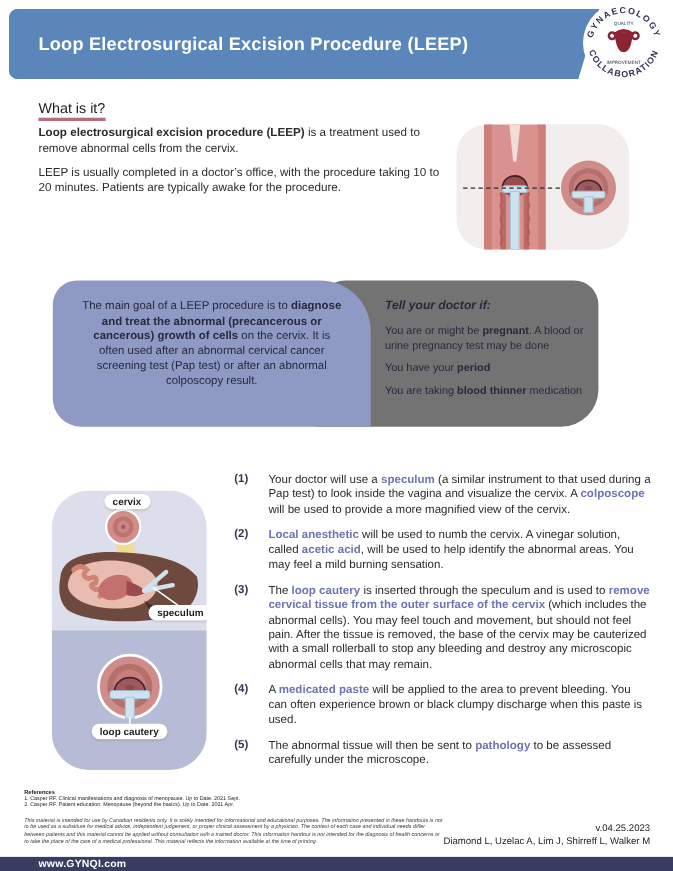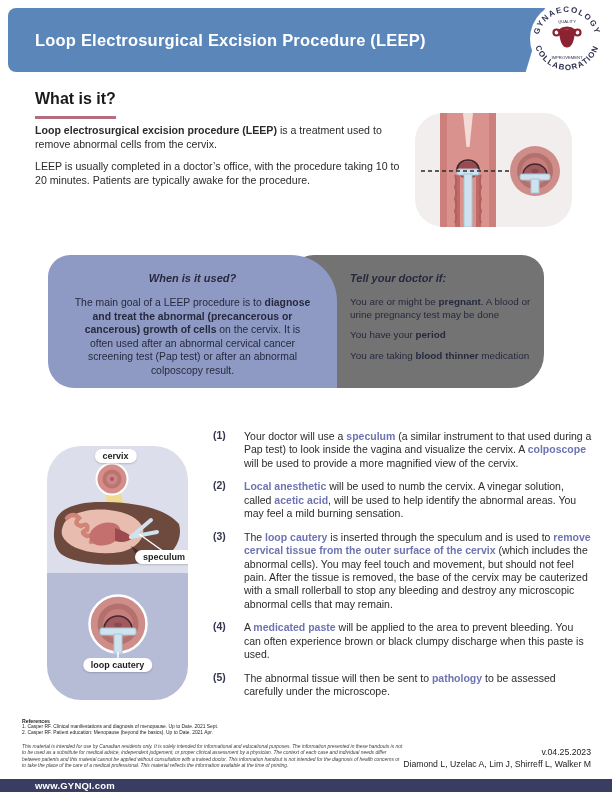--- a/index.html
+++ b/index.html
@@ -9,22 +9,22 @@
 
   
   .header-band { position:absolute; left:8px; top:8px; width:537px; height:64px;
     background:#5b86ba; border-radius:8px 0 0 8px;
     clip-path:polygon(0 0, 100% 0, 96.4% 100%, 0 100%); }
   .header-title { position:absolute; left:27px; top:0; height:64px; display:flex; align-items:center;
     color:#ffffff; font-size:16.5px; font-weight:700; letter-spacing:.2px; }
   .logo-wrap { position:absolute; left:529px; top:1px; width:76px; height:76px; }
 
   
-  .sec-heading { display:inline-block; font-size:16px; font-weight:700; color:#1a1a1a;
-    border-bottom:3px solid #b56e7e; padding-bottom:8px; }
+  .sec-heading { display:inline-block; font-size:13px; font-weight:400; color:#1a1a1a;
+    border-bottom:3px solid #b56e7e; padding-bottom:1px; }
 
   .what-is-it { position:absolute; left:35px; top:90px; width:372px; }
   .what-is-it .body-p { margin-top:9px; font-size:10.6px; line-height:1.28; color:#2b2b2b; }
   .what-is-it .body-p:first-of-type { margin-top:5px; }
 
   .seg-bold { font-weight:700; }
   .seg-term { font-weight:700; color:#6d74b2; }
 
   
   .illus1 { position:absolute; left:415px; top:113px; width:157px; height:114px;
@@ -140,21 +140,20 @@
   </div>
 
   <div class="purple-box">
     <div class="panel-light">
       <div class="box-heading">Tell your doctor if:</div>
       <p class="tell-item"><span>You are or might be </span><span class="seg-bold">pregnant</span><span>. A blood or urine pregnancy test may be done</span></p>
       <p class="tell-item"><span>You have your </span><span class="seg-bold">period</span></p>
       <p class="tell-item"><span>You are taking </span><span class="seg-bold">blood thinner</span><span> medication</span></p>
     </div>
     <div class="panel-dark">
-      <div class="box-heading">When is it used?</div>
       <p class="box-body"><span>The main goal of a LEEP procedure is to </span><span class="seg-bold">diagnose and treat the abnormal (precancerous or cancerous) growth of cells</span><span> on the cervix. It is often used after an abnormal cervical cancer screening test (Pap test) or after an abnormal colposcopy result.</span></p>
     </div>
   </div>
 
 
   <div class="steps">
     <div class="step">
       <span class="step-num">(1)</span>
       <p class="step-text"><span>Your doctor will use a </span><span class="seg-term">speculum</span><span> (a similar instrument to that used during a Pap test) to look inside the vagina and visualize the cervix. A </span><span class="seg-term">colposcope</span><span> will be used to provide a more magnified view of the cervix.</span></p>
     </div>

